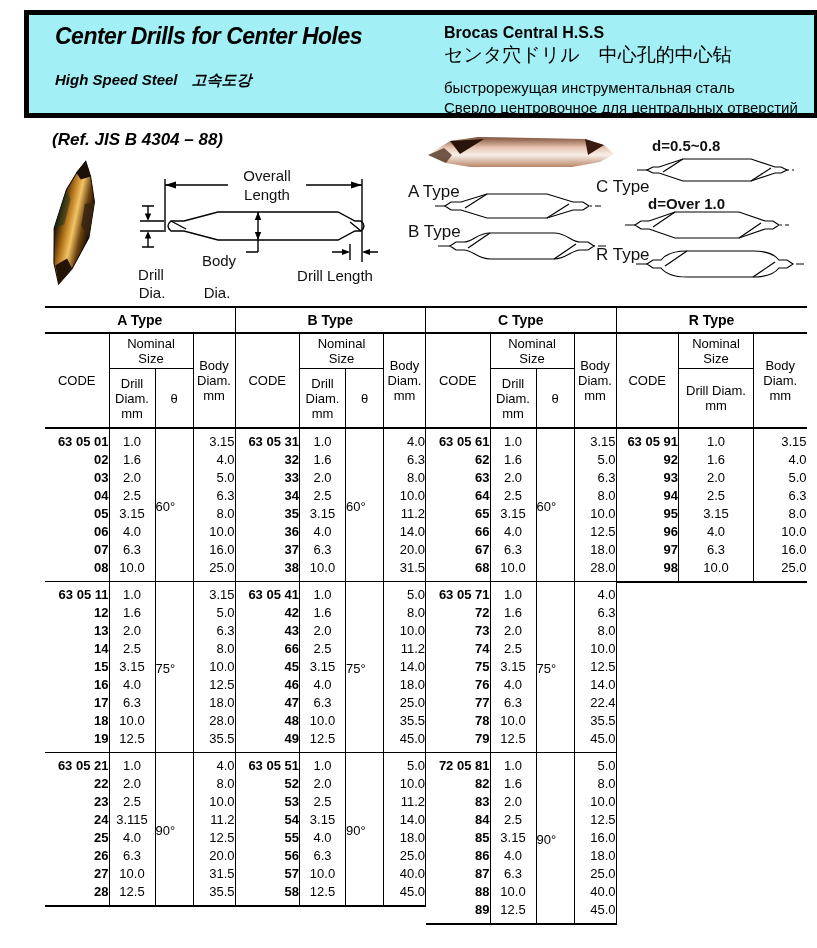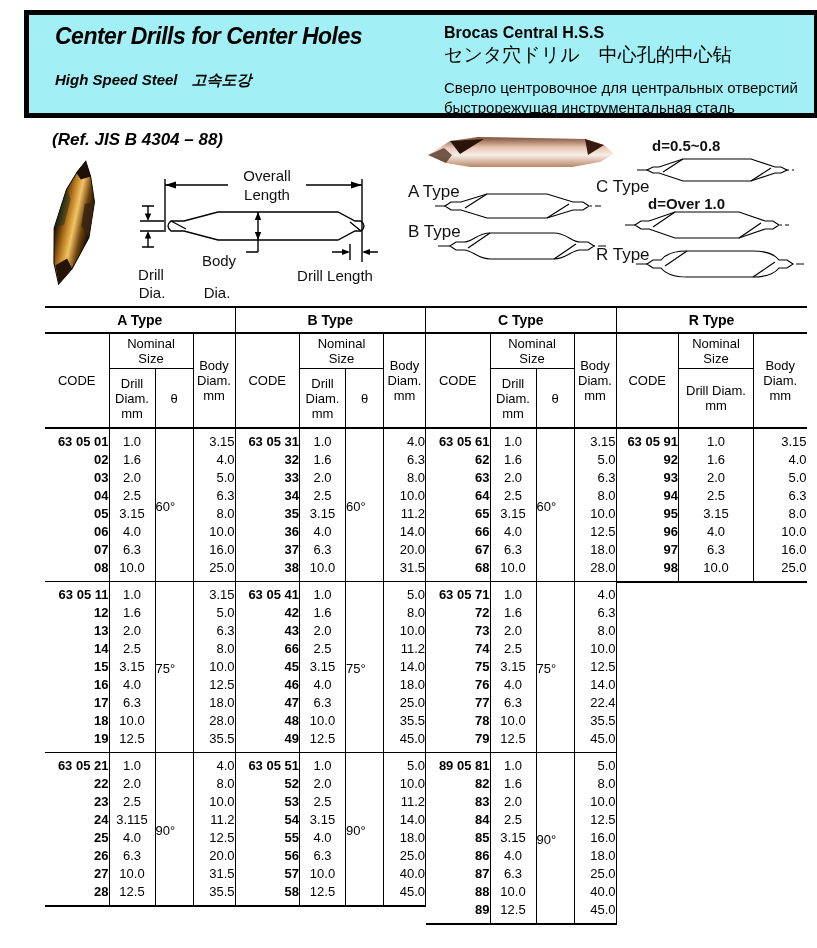--- a/index.html
+++ b/index.html
@@ -58,22 +58,22 @@
   <div class="banner-left">
     <div class="title-en">Center Drills for Center Holes</div>
     <div class="subtitle">
       <span>High Speed Steel</span><span class="ko">고속도강</span>
     </div>
   </div>
   <div class="banner-right">
     <div class="br-line1">Brocas Central H.S.S</div>
     <div class="br-line2">センタ穴ドリル　中心孔的中心钻</div>
     <div class="br-line3">
+      <div>быстрорежущая  инструментальная сталь</div>
       <div>Сверло центровочное для  центральных отверстий</div>
-      <div>быстрорежущая  инструментальная сталь</div>
     </div>
   </div>
 </div>
 
 <div class="ref">(Ref. JIS B 4304 – 88)</div>
 
 <svg class="svg-abs" style="left:14px;top:156px;" width="118" height="140" viewBox="0 0 118 140">
   <defs>
     <linearGradient id="gGold" x1="0" y1="0" x2="1" y2="0">
       <stop offset="0" stop-color="#140a02"></stop>
@@ -639,21 +639,21 @@
           <td class="c-body">35.5</td>
         </tr>
         <tr>
           <td class="c-code">79</td>
           <td class="c-drill">12.5</td>
           <td class="c-body">45.0</td>
         </tr>
       </tbody>
       <tbody class="blk last">
         <tr>
-          <td class="c-code">89 05 81</td>
+          <td class="c-code">72 05 81</td>
           <td class="c-drill">1.0</td>
           <td class="c-theta" rowspan="9">90°</td>
           <td class="c-body">5.0</td>
         </tr>
         <tr>
           <td class="c-code">82</td>
           <td class="c-drill">1.6</td>
           <td class="c-body">8.0</td>
         </tr>
         <tr>

